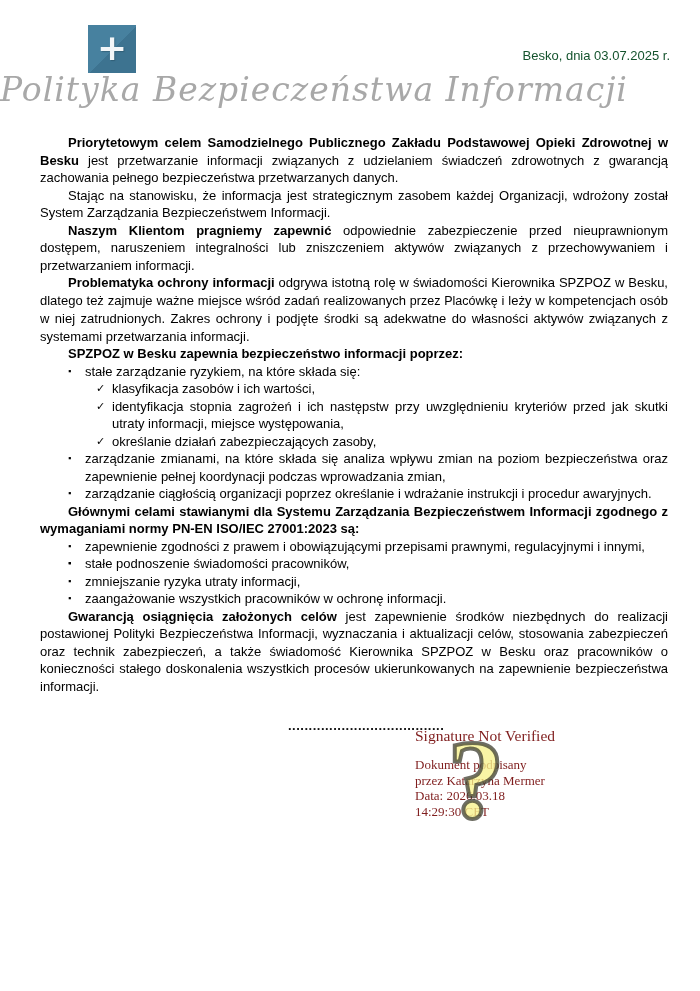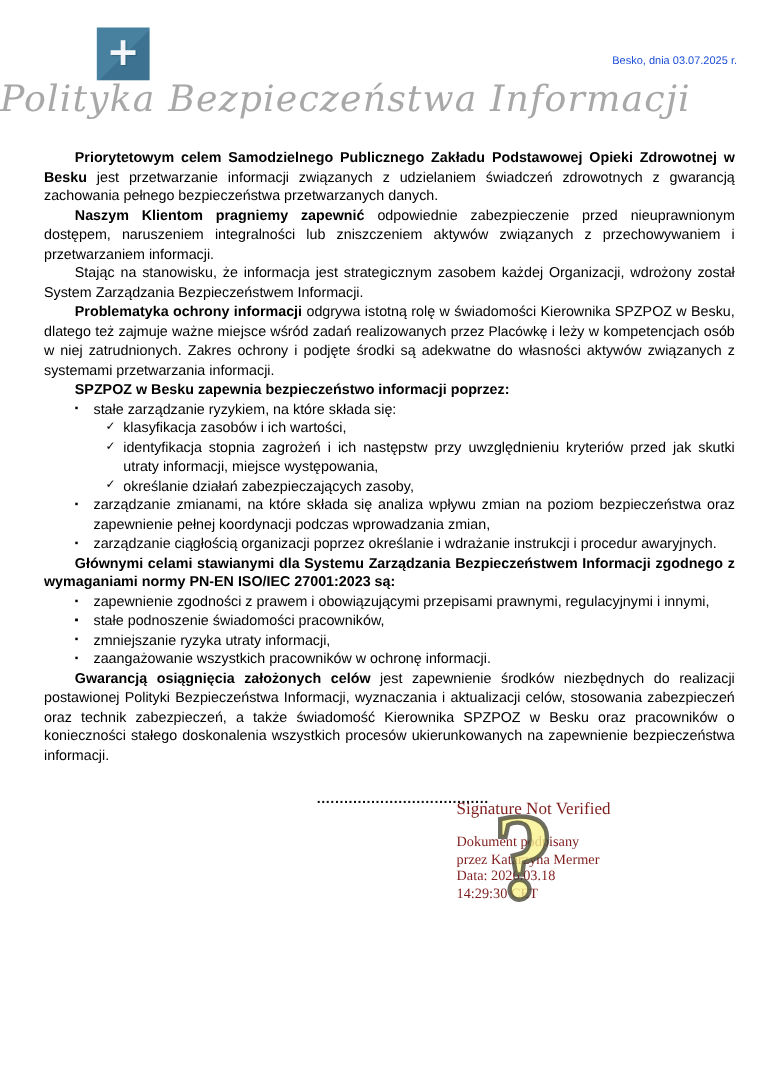--- a/index.html
+++ b/index.html
@@ -27,21 +27,21 @@
     text-shadow:1px 1px 1px rgba(40,80,100,.55);
     font-family:"DejaVu Sans", sans-serif;
   }
   .org-name {
     position:absolute; left:150px; top:33px;
     font-size:10.5px; line-height:13px; letter-spacing:.4px;
     color:#8c9fae; color:#8c9fae; font-weight:bold;
   }
   .doc-date {
     position:absolute; right:30px; top:47px;
-    font-size:10px; color:#1d4ed8;
+    font-size:13px; color:#14532d;
   }
   .doc-title {
     position:absolute; left:0; right:0; top:68px;
     text-align:left;
     font-family:"DejaVu Serif", serif;
     font-style:italic;
     font-size:33px; line-height:44px;
     color:#a8a8a8;
     letter-spacing:1px;
   }
@@ -95,23 +95,23 @@
       <span class="logo-plus">+</span>
     </div>
     <div class="doc-date">Besko, dnia 03.07.2025 r.</div>
     <div class="doc-title">Polityka Bezpieczeństwa Informacji</div>
   </div>
 
   <div class="doc-body">
 
     <p class="para"><b>Priorytetowym celem Samodzielnego Publicznego Zakładu Podstawowej Opieki Zdrowotnej w Besku</b><span> jest przetwarzanie informacji związanych z udzielaniem świadczeń zdrowotnych z gwarancją zachowania pełnego bezpieczeństwa przetwarzanych danych.</span></p>
 
+    <p class="para"><span>Stając na stanowisku, że informacja jest strategicznym zasobem każdej Organizacji, wdrożony został System Zarządzania Bezpieczeństwem Informacji.</span></p>
+
     <p class="para"><b>Naszym Klientom pragniemy zapewnić</b><span> odpowiednie zabezpieczenie przed nieuprawnionym dostępem, naruszeniem integralności lub zniszczeniem aktywów związanych z przechowywaniem i przetwarzaniem informacji.</span></p>
-
-    <p class="para"><span>Stając na stanowisku, że informacja jest strategicznym zasobem każdej Organizacji, wdrożony został System Zarządzania Bezpieczeństwem Informacji.</span></p>
 
     <p class="para"><b>Problematyka ochrony informacji</b><span> odgrywa istotną rolę w świadomości Kierownika SPZPOZ w Besku, dlatego też zajmuje ważne miejsce wśród zadań realizowanych </span><span class="alt-font">przez Placówkę</span><span> i leży w kompetencjach osób w niej zatrudnionych. Zakres ochrony i podjęte środki są adekwatne do własności aktywów związanych z systemami przetwarzania informacji.</span></p>
 
     <p class="h-bold">SPZPOZ w Besku zapewnia bezpieczeństwo informacji poprzez:</p>
 
     <ul>
       <li class="li-main">
         <span class="bullet">▪</span><span>stałe zarządzanie ryzykiem, na które składa się:</span>
         <ul style="margin-left:-45px;">
           <li class="li-sub"><span class="bullet">✓</span><span>klasyfikacja zasobów i ich wartości,</span></li>

